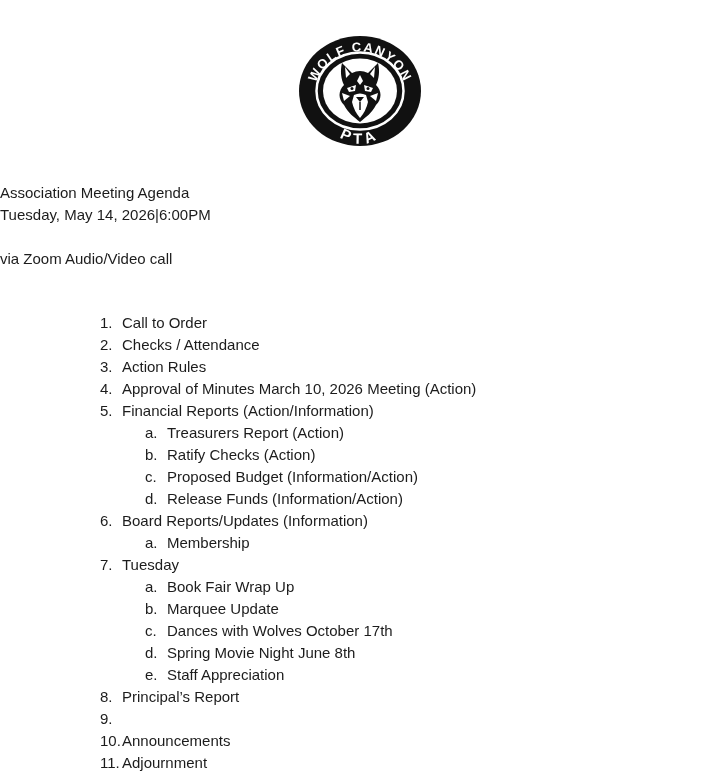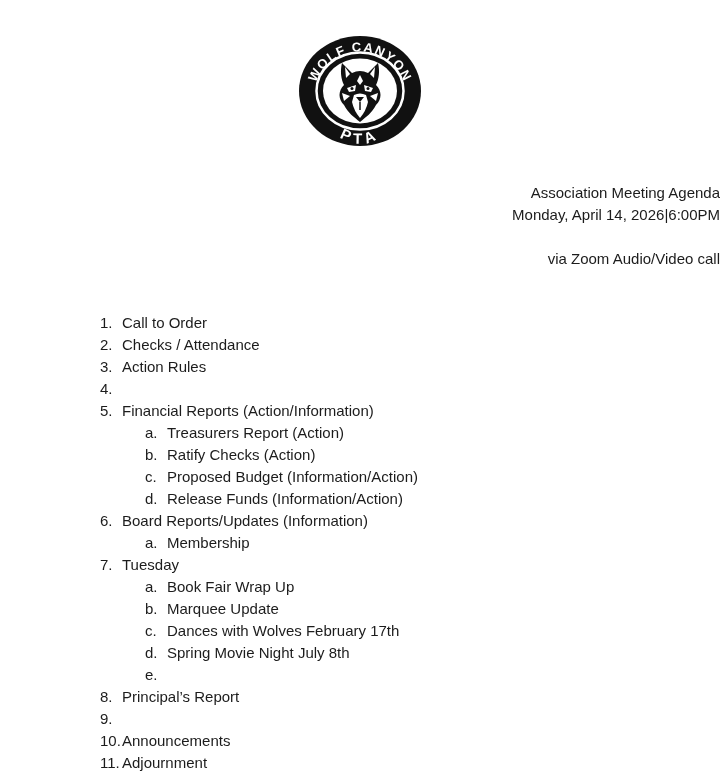--- a/index.html
+++ b/index.html
@@ -6,21 +6,21 @@
   html,body { background:#ffffff; }
   .page {
     position:relative;
     width:720px; height:778px;
     background:#ffffff;
     font-family:"Liberation Sans", sans-serif;
     color:#1c1c1c;
     overflow:hidden;
   }
   .logo-wrap { padding-top:35px; display:flex; justify-content:center; }
-  .header { margin-top:35px; text-align:right; font-size:15px; line-height:22px; }
+  .header { margin-top:35px; text-align:left; font-size:15px; line-height:22px; }
   .blank-line { height:22px; }
   .agenda { margin-top:42px; font-size:15px; line-height:22px; }
   .agenda-row { display:flex; }
   .agenda-row.level-1 { padding-left:100px; }
   .agenda-row.level-2 { padding-left:145px; }
   .agenda-row .marker { flex:none; width:22px; }
   .agenda-row .label { white-space:pre; }
 </style>
 </head>
 <body>
@@ -66,40 +66,41 @@
       </text>
       <path id="arcBottom" d="M 26,70 A 36,38.8 0 0 0 98,70" fill="none"></path>
       <text font-family="Liberation Sans, sans-serif" font-size="15" font-weight="bold" fill="#ffffff" letter-spacing="5">
         <textPath href="#arcBottom" startOffset="50%" text-anchor="middle">PTA</textPath>
       </text>
     </svg>
   </div>
 
   <div class="header">
     <div>Association Meeting Agenda</div>
-    <div>Monday, April 14, 2026|6:00PM</div>
+    <div>Tuesday, May 14, 2026|6:00PM</div>
     <div class="blank-line"></div>
     <div>via Zoom Audio/Video call</div>
   </div>
 
   <div class="agenda">
       <div class="agenda-row level-1">
         <span class="marker">1.</span>
         <span class="label">Call to Order</span>
       </div>
       <div class="agenda-row level-1">
         <span class="marker">2.</span>
         <span class="label">Checks / Attendance</span>
       </div>
       <div class="agenda-row level-1">
         <span class="marker">3.</span>
         <span class="label">Action Rules</span>
       </div>
       <div class="agenda-row level-1">
         <span class="marker">4.</span>
+        <span class="label">Approval of Minutes March 10, 2026 Meeting (Action)</span>
       </div>
       <div class="agenda-row level-1">
         <span class="marker">5.</span>
         <span class="label">Financial Reports (Action/Information)</span>
       </div>
       <div class="agenda-row level-2">
         <span class="marker">a.</span>
         <span class="label">Treasurers Report (Action)</span>
       </div>
       <div class="agenda-row level-2">
@@ -129,28 +130,29 @@
       <div class="agenda-row level-2">
         <span class="marker">a.</span>
         <span class="label">Book Fair Wrap Up</span>
       </div>
       <div class="agenda-row level-2">
         <span class="marker">b.</span>
         <span class="label">Marquee Update</span>
       </div>
       <div class="agenda-row level-2">
         <span class="marker">c.</span>
-        <span class="label">Dances with Wolves February 17th</span>
+        <span class="label">Dances with Wolves October 17th</span>
       </div>
       <div class="agenda-row level-2">
         <span class="marker">d.</span>
-        <span class="label">Spring Movie Night July 8th</span>
+        <span class="label">Spring Movie Night June 8th</span>
       </div>
       <div class="agenda-row level-2">
         <span class="marker">e.</span>
+        <span class="label">Staff Appreciation</span>
       </div>
       <div class="agenda-row level-1">
         <span class="marker">8.</span>
         <span class="label">Principal’s Report</span>
       </div>
       <div class="agenda-row level-1">
         <span class="marker">9.</span>
       </div>
       <div class="agenda-row level-1">
         <span class="marker">10.</span>

